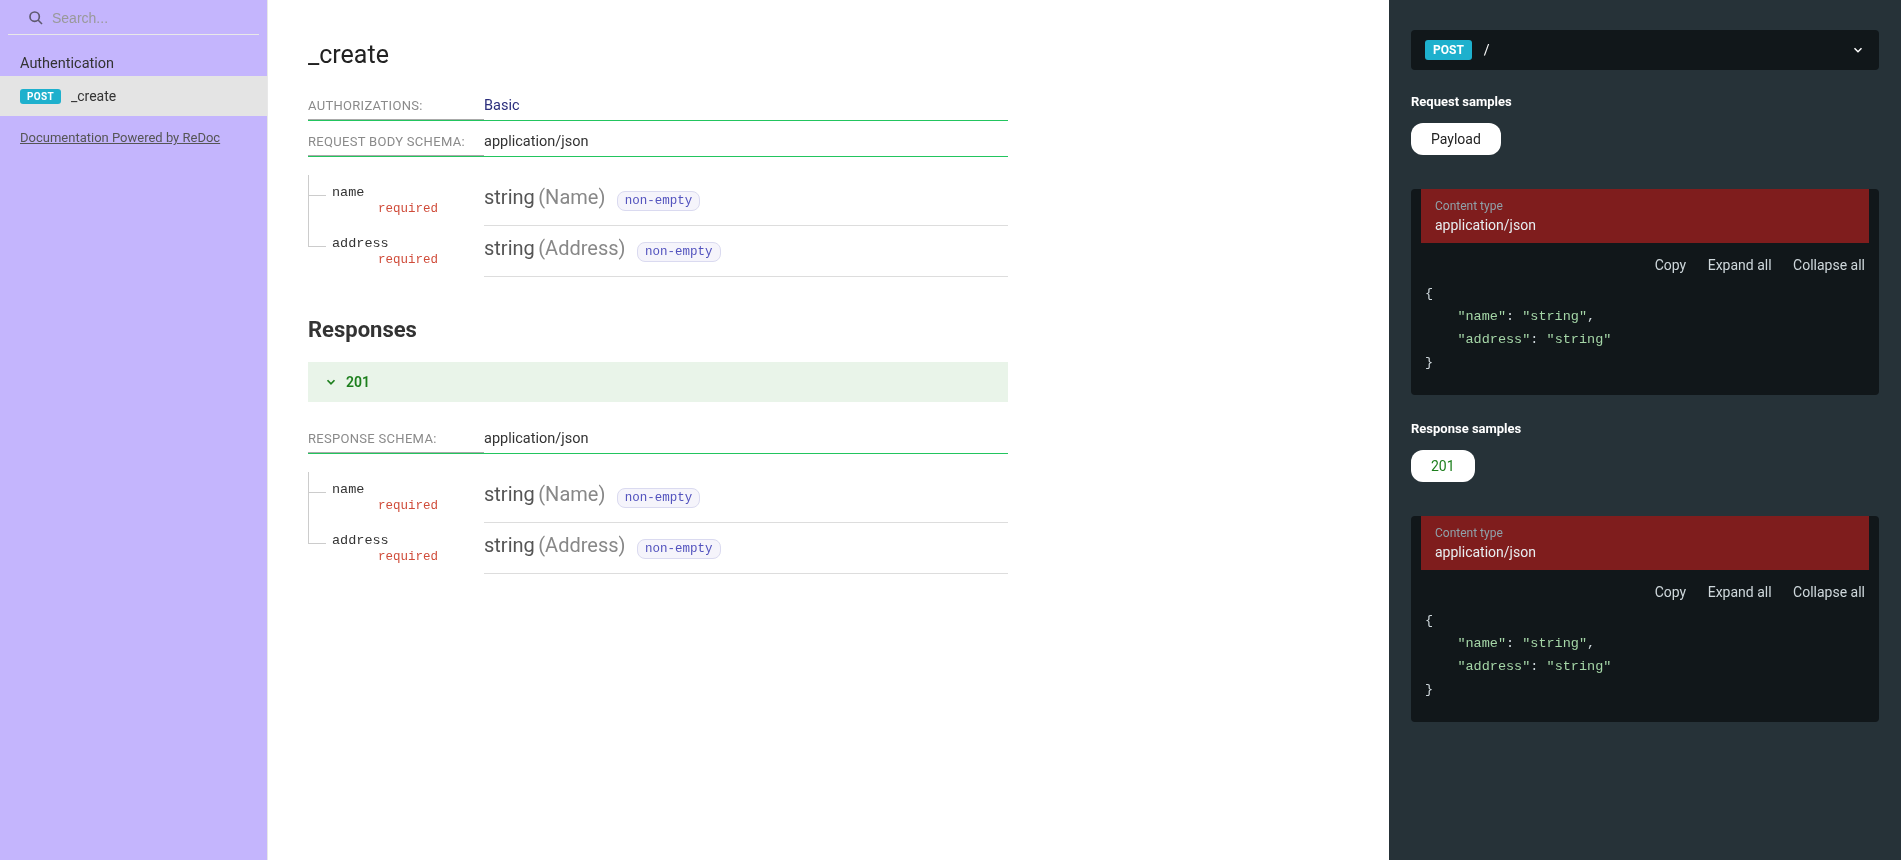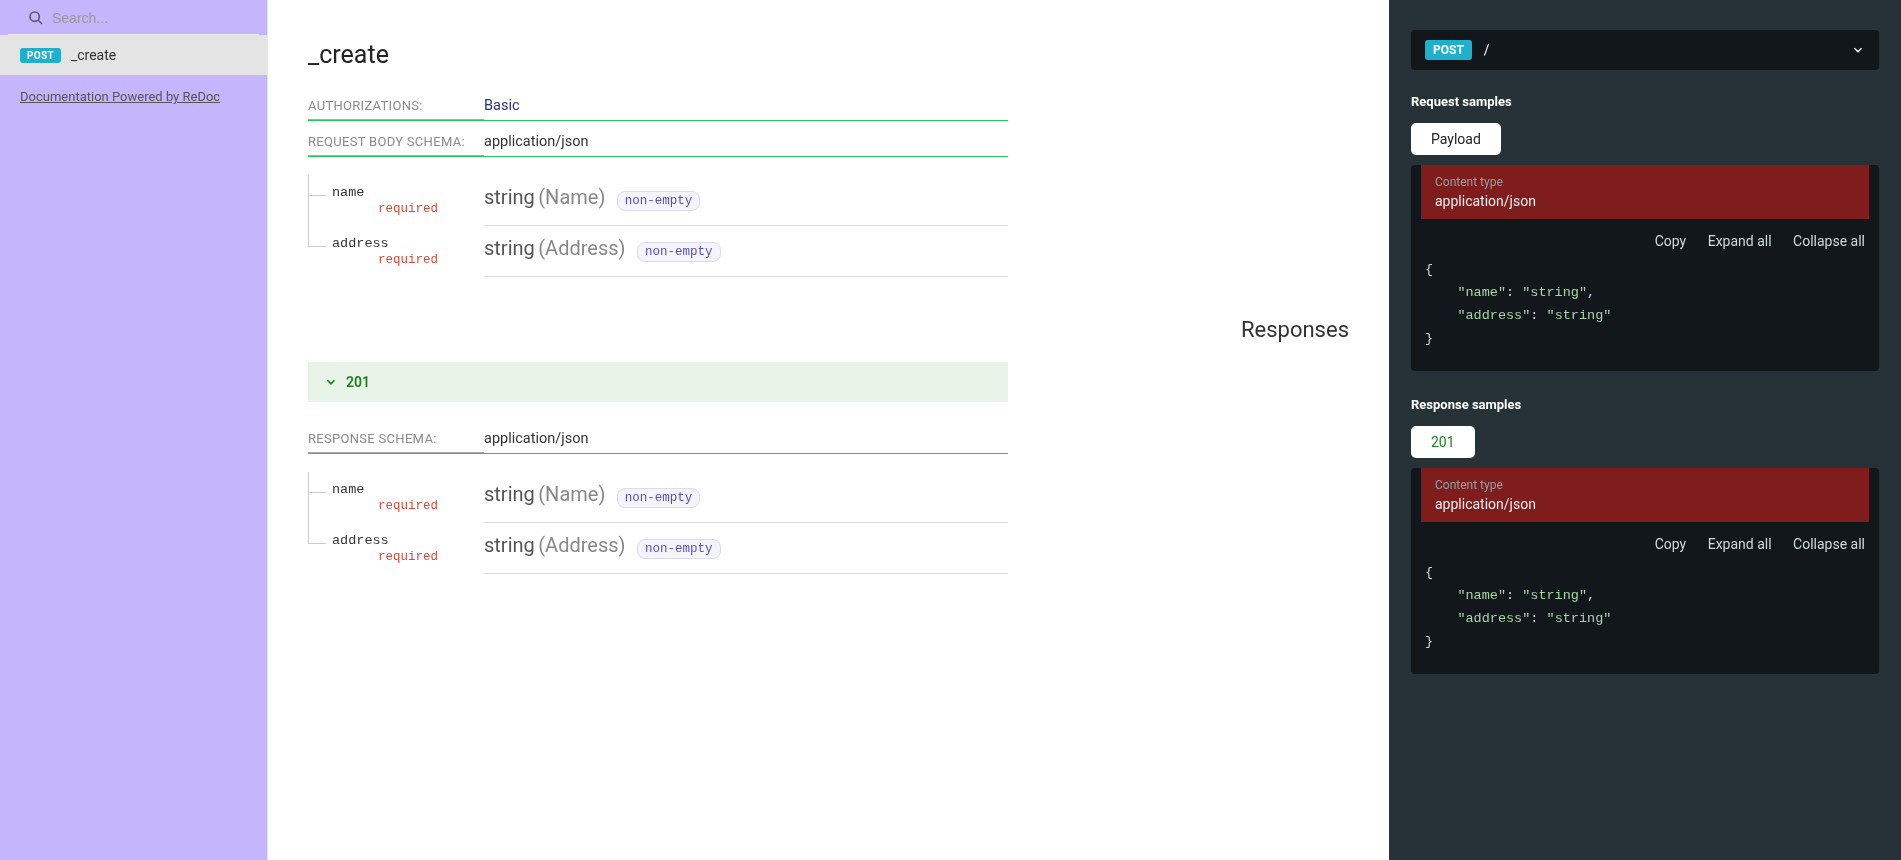--- a/index.html
+++ b/index.html
@@ -168,23 +168,22 @@
   color: #5252be;
   background: #f5f4fb;
   border: 1px solid #dadaf0;
   border-radius: 8px;
   padding: 2px 7px;
   margin-left: 8px;
 }
 .responses-heading {
   font-size: 22px;
   color: #333;
-  font-weight: 400;
+  font-weight: 700;
   margin: 30px 0 20px 0;
-  text-align: right;
 }
 .response-bar {
   background: #e9f4e9;
   padding: 12px 16px;
   display: flex;
   align-items: center;
   color: #1d7f1d;
   max-width: 700px;
   cursor: pointer;
   font-weight: 600;
@@ -227,22 +226,22 @@
   font-weight: 700;
   margin: 0 0 14px 0;
 }
 .tab-btn {
   background: #fff;
   color: #222;
   font-size: 14px;
   padding: 8px 20px;
   display: inline-block;
   cursor: pointer;
-  margin-bottom: 0;
-  border-radius: 5px;
+  margin-bottom: 24px;
+  border-radius: 12px;
 }
 .tab-btn.green { color: #1d7f1d; }
 .code-card {
   background: #11171a;
   border-radius: 4px;
   padding: 0 0 14px 0;
   margin-bottom: 26px;
 }
 .ct-box {
   background: #7f1d1d;
@@ -274,20 +273,21 @@
 <body>
 
 <div class="sidebar">
   <div class="search-row">
     <svg class="search-icon" viewBox="0 0 24 24" fill="none" stroke="#333" stroke-width="2.5">
         <circle cx="10" cy="10" r="7"></circle>
         <line x1="21" y1="21" x2="15" y2="15"></line>
       </svg>
     <input class="search-input" placeholder="Search..." style="">
   </div>
+  <div class="nav-section">Authentication</div>
   <div class="nav-item">
     <span class="method-badge">POST</span>
     <span class="nav-label">_create</span>
   </div>
   <div class="footer-link">Documentation Powered by ReDoc</div>
 </div>
 
 <div class="main">
   <h1 class="endpoint-title">_create</h1>
 

